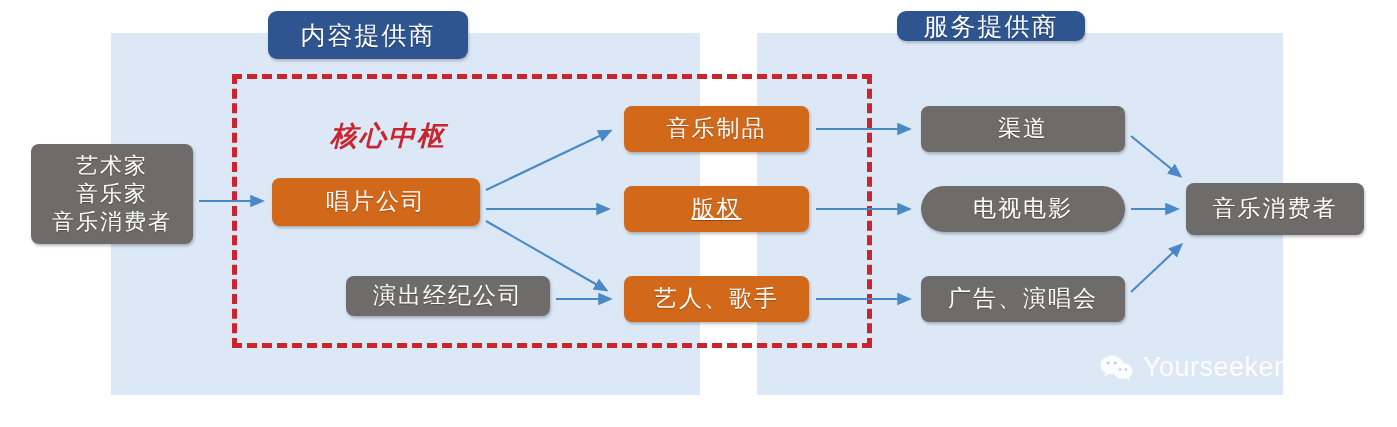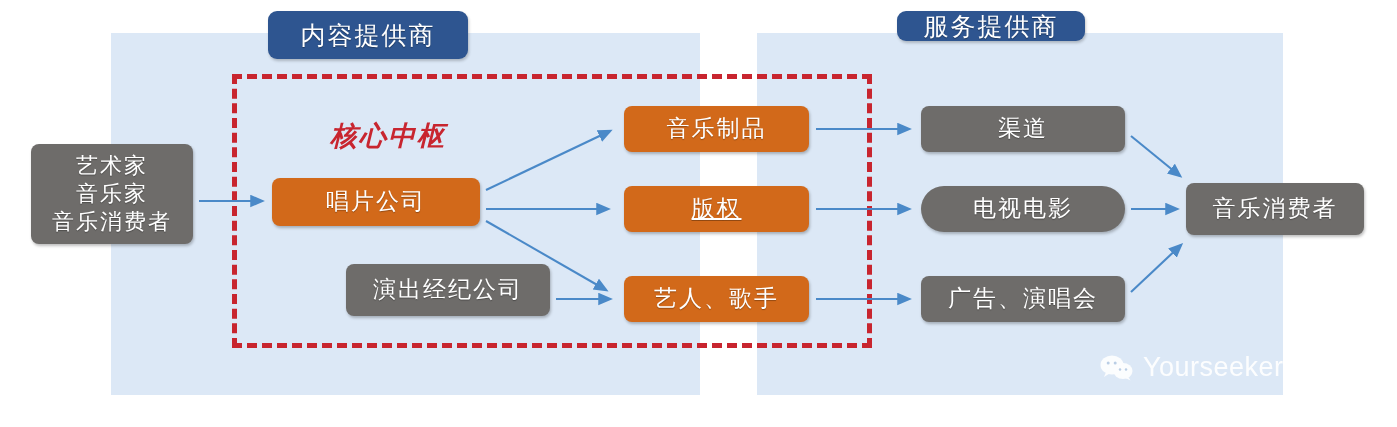--- a/index.html
+++ b/index.html
@@ -65,21 +65,21 @@
     box-shadow: 1px 2px 3px rgba(0,0,0,0.25);
     text-shadow: 0 1px 1px rgba(0,0,0,0.3);
   }
   .node.gray { background: #6e6c6a; }
   .node.orange { background: #d2691a; }
 
   .n-creators  { left: 31px;  top: 144px; width: 162px; height: 100px; font-size: 22px; }
   .n-label     { left: 272px; top: 178px; width: 208px; height: 48px; }
   .n-products  { left: 624px; top: 106px; width: 185px; height: 46px; }
   .n-copyright { left: 624px; top: 186px; width: 185px; height: 46px; text-decoration: underline; }
-  .n-agency    { left: 346px; top: 264px; width: 204px; height: 52px; }
+  .n-agency    { left: 346px; top: 276px; width: 204px; height: 40px; }
   .n-artists   { left: 624px; top: 276px; width: 185px; height: 46px; }
   .n-channel   { left: 921px; top: 106px; width: 204px; height: 46px; }
   .n-tvfilm    { left: 921px; top: 186px; width: 204px; height: 46px; border-radius: 23px; }
   .n-adconcert { left: 921px; top: 276px; width: 204px; height: 46px; }
   .n-consumer  { left: 1186px;top: 183px; width: 178px; height: 52px; }
 
   .core-hub {
     position: absolute;
     left: 330px;
     top: 118px;

